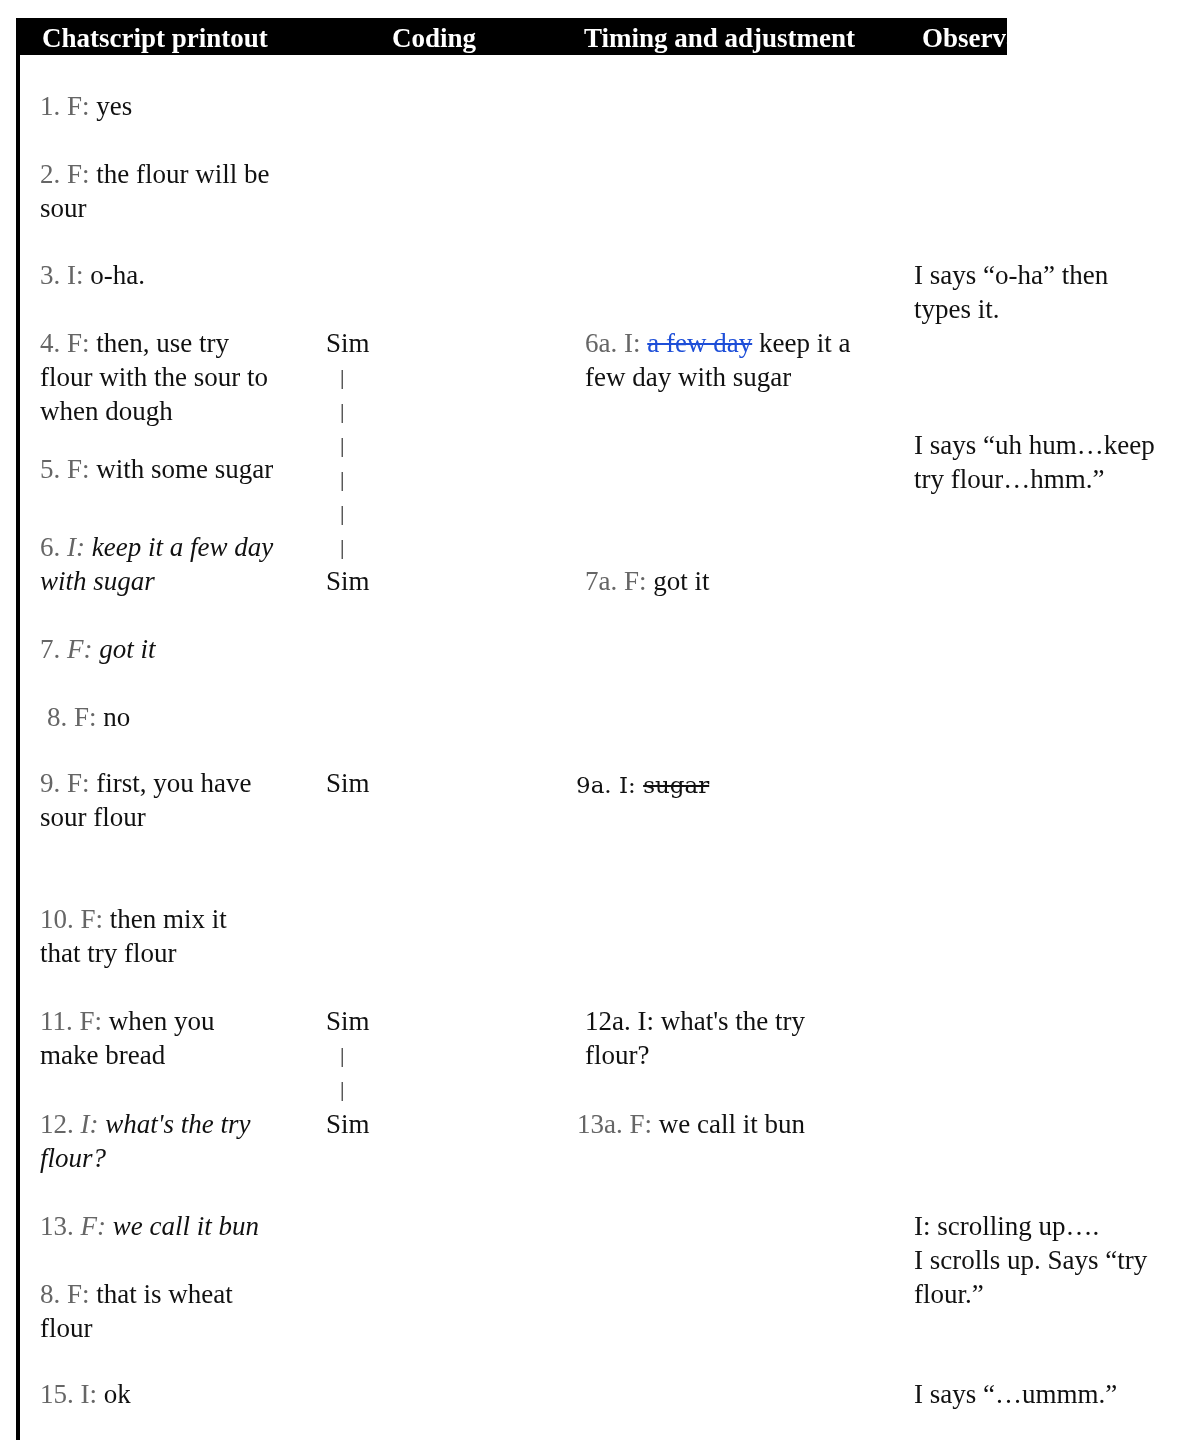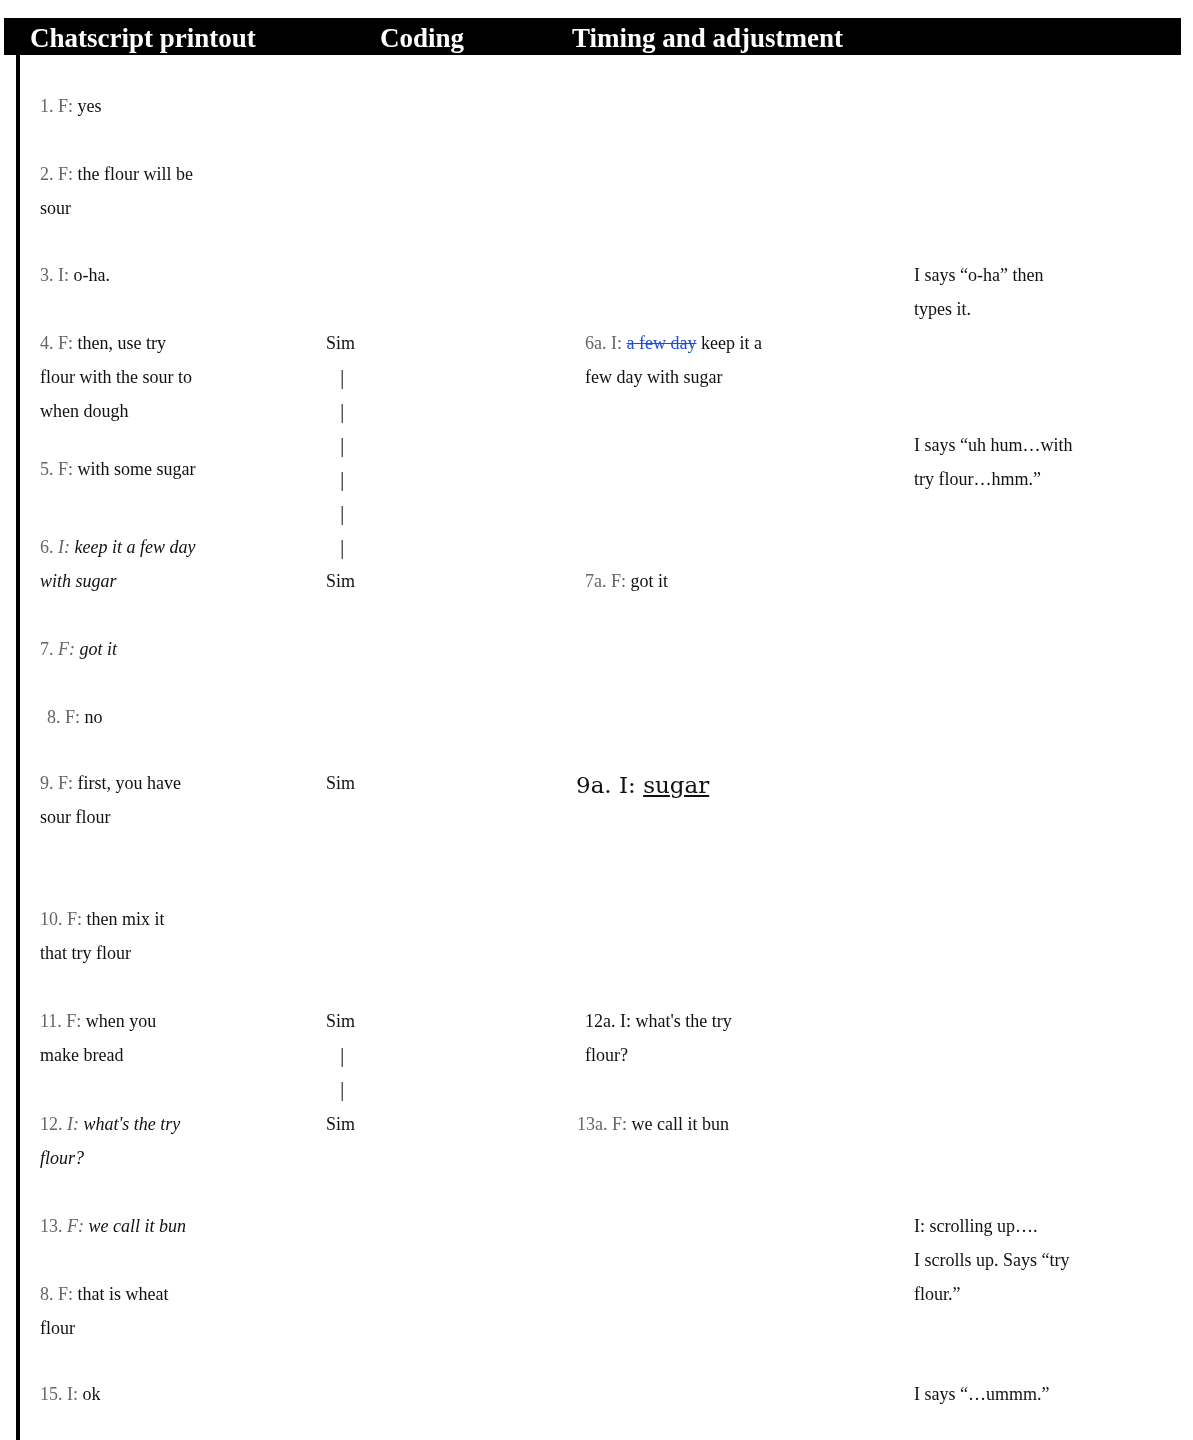--- a/index.html
+++ b/index.html
@@ -1,35 +1,36 @@
 <!DOCTYPE html>
 <html><head>
   <meta charset="utf-8">
   <style>
     html, body { margin: 0; padding: 0; background: #ffffff; }
     body { width: 1193px; height: 1440px; position: relative; overflow: hidden;
            font-family: "Liberation Serif", "DejaVu Serif", serif; color: #111; }
-    .header { position: absolute; left: 4px; top: 18px; width: 1177px; height: 37px; background: #000; }
+    .header { position: absolute; left: 16px; top: 18px; width: 991px; height: 37px; background: #000; }
     .hcell { position: absolute; top: 2px; color: #fff; font-weight: bold; font-size: 27px; line-height: 37px; white-space: nowrap; }
     .leftrule { position: absolute; left: 16px; top: 18px; width: 4px; height: 1422px; background: #000; }
-    .cell { position: absolute; font-size: 18px; line-height: 34px; }
+    .cell { position: absolute; font-size: 27px; line-height: 34px; }
     .num { color: #666; }
     .spk { color: #666; }
     .it { font-style: italic; }
     .strike { text-decoration: line-through; color: #1d4ed8; }
-    .strike.dark { color: #111; text-decoration: underline; }
+    .strike.dark { color: #111; }
     .bar { position: absolute; font-size: 22px; line-height: 34px; color: #222; }
   </style>
 </head>
 <body>
 
 <div class="header">
   <span class="hcell" style="left:26px">Chatscript printout</span>
   <span class="hcell" style="left:376px">Coding</span>
   <span class="hcell" style="left:568px">Timing and adjustment</span>
+  <span class="hcell" style="left:906px">Observational notes</span>
 </div>
 <div class="leftrule"></div>
 
 <div class="cell" style="left:40px;top:89px">
   <span class="num">1.</span> <span class="spk">F:</span> <span>yes</span>
 </div>
 <div class="cell" style="left:40px;top:157px">
   <span class="num">2.</span> <span class="spk">F:</span> <span>the flour will be</span><br><span>sour</span>
 </div>
 <div class="cell" style="left:40px;top:258px">
@@ -101,20 +102,20 @@
   <span>12a.</span> <span>I:</span><span> what's the try</span><br><span>flour?</span>
 </div>
 <div class="cell" style="left:577px;top:1107px">
   <span class="num">13a.</span> <span class="spk">F:</span><span> we call it bun</span>
 </div>
 
 <div class="cell" style="left:914px;top:258px">
   <span>I says “o-ha” then</span><br><span>types it.</span>
 </div>
 <div class="cell" style="left:914px;top:428px">
-  <span>I says “uh hum…with</span><br><span>try flour…hmm.”</span>
+  <span>I says “uh hum…keep</span><br><span>try flour…hmm.”</span>
 </div>
 <div class="cell" style="left:914px;top:1209px">
   <span>I: scrolling up….</span><br><span>I scrolls up. Says “try</span><br><span>flour.”</span>
 </div>
 <div class="cell" style="left:914px;top:1377px">
   <span>I says “…ummm.”</span>
 </div>
 
 </body></html>

